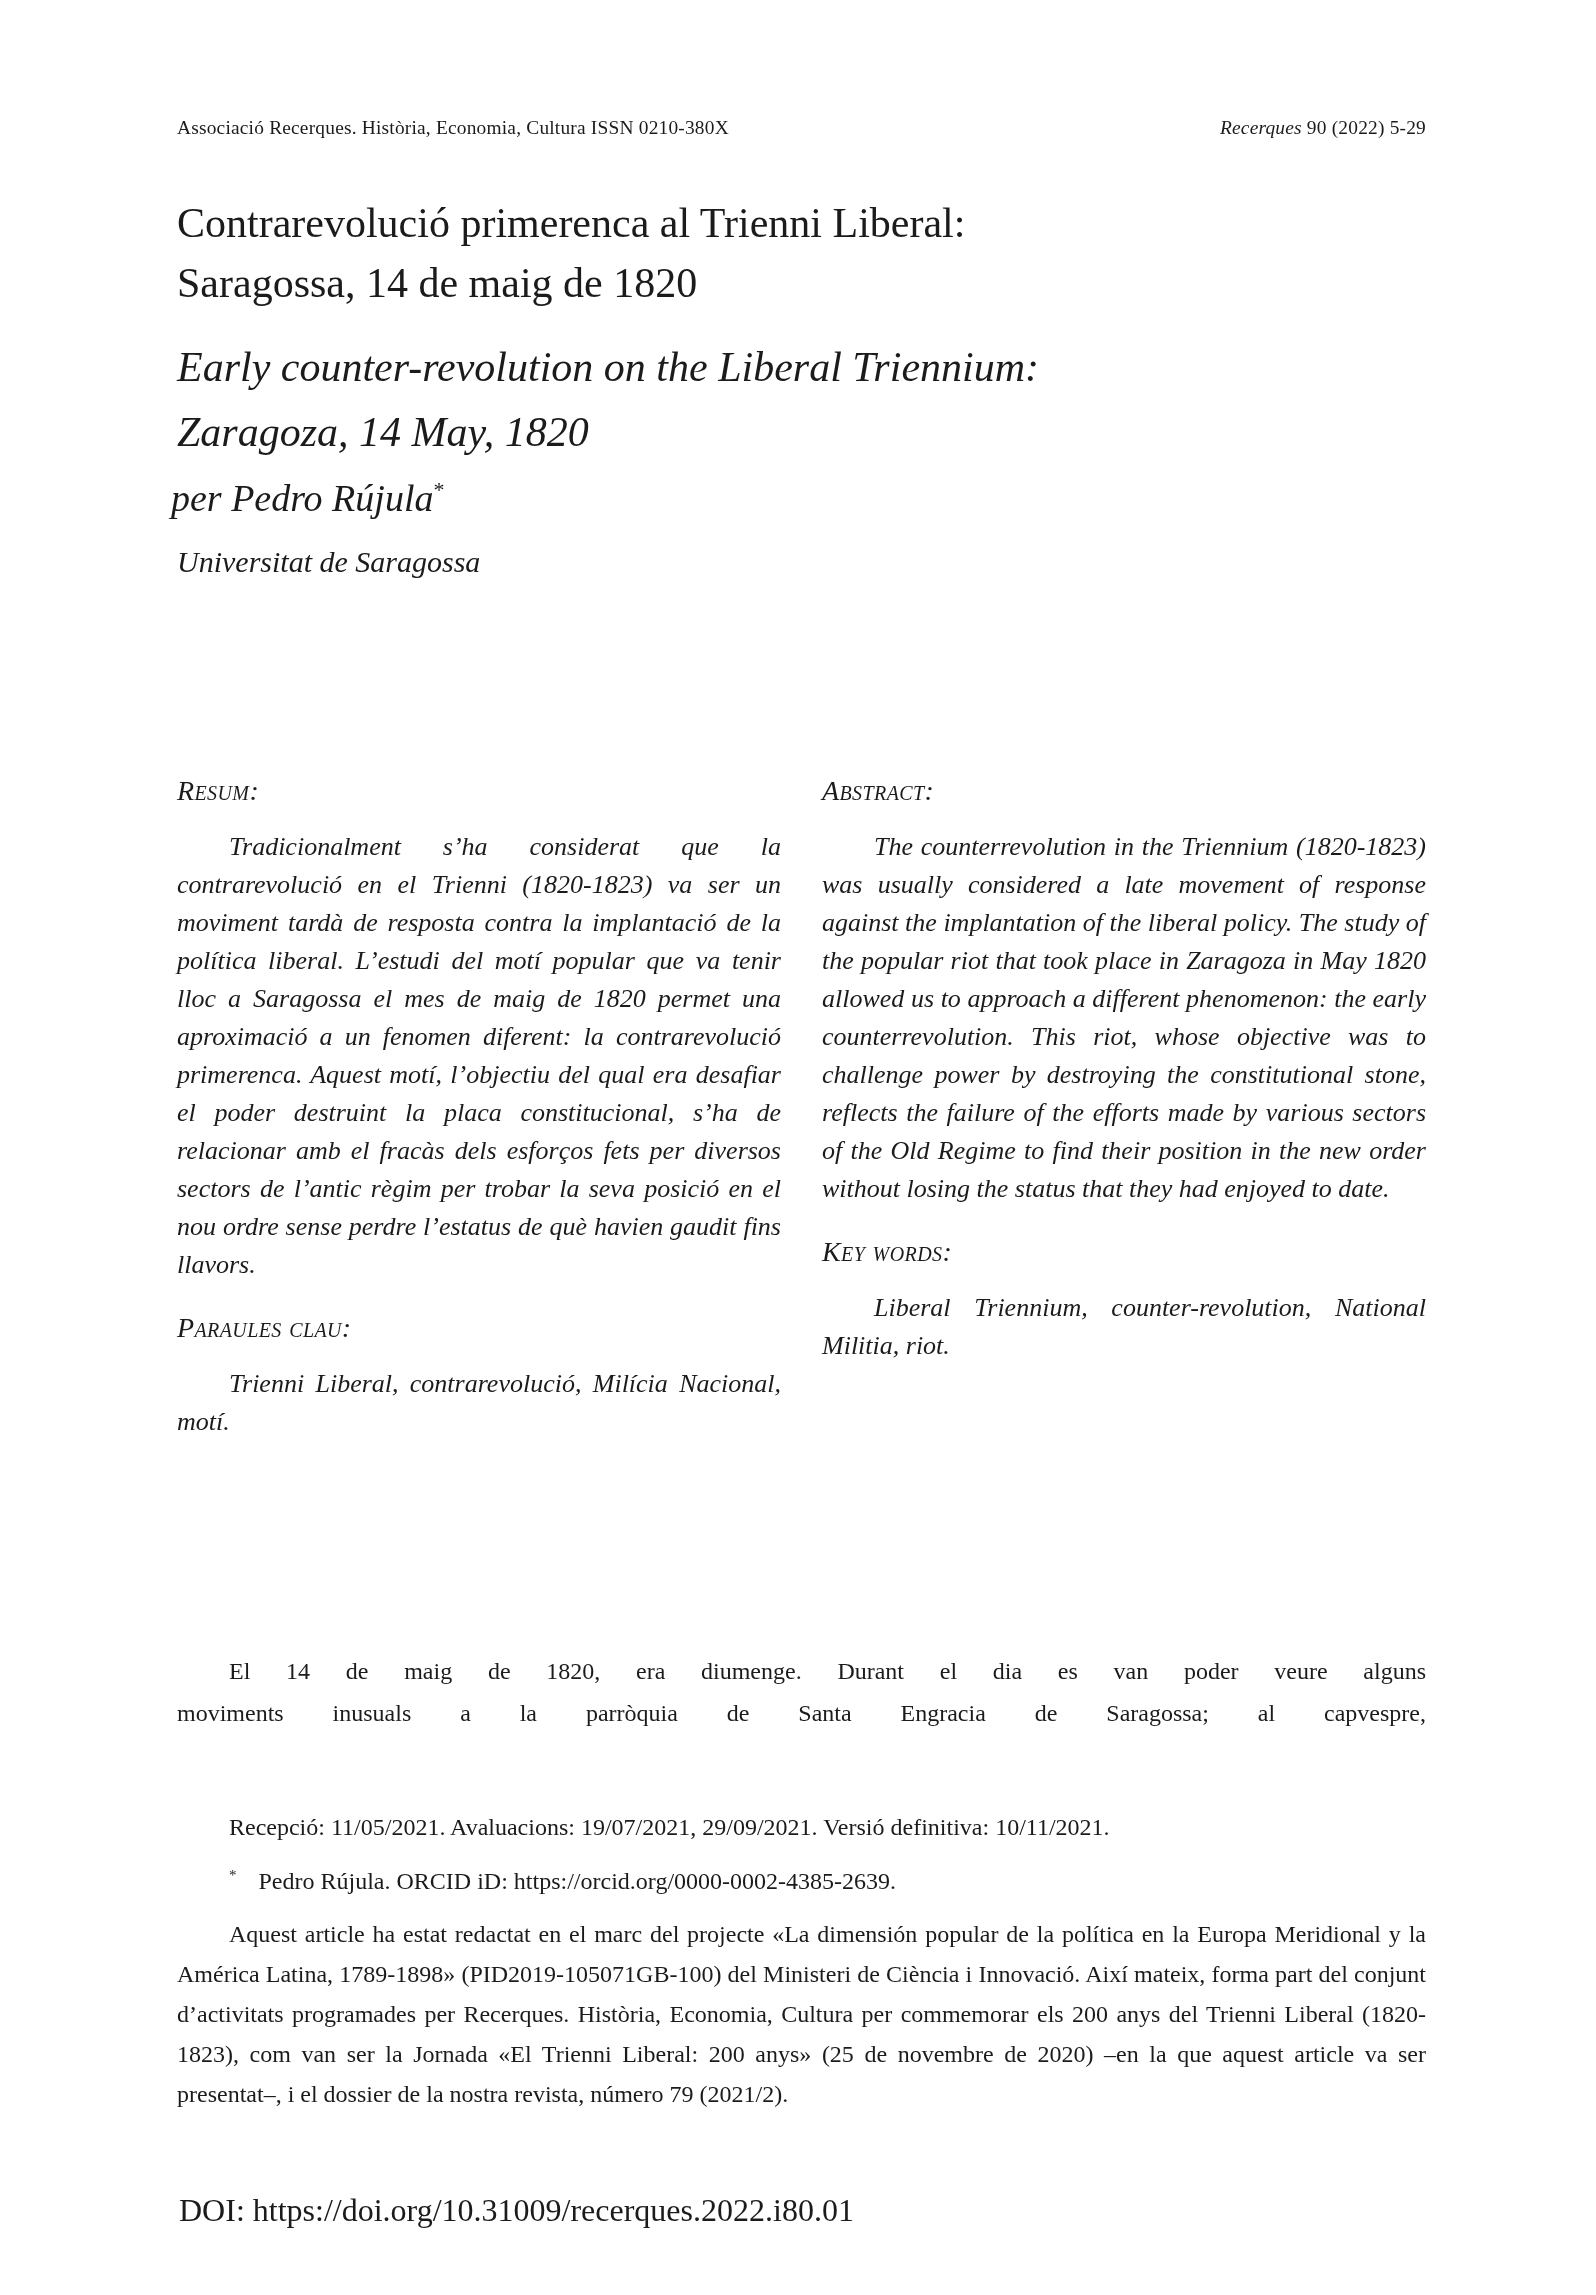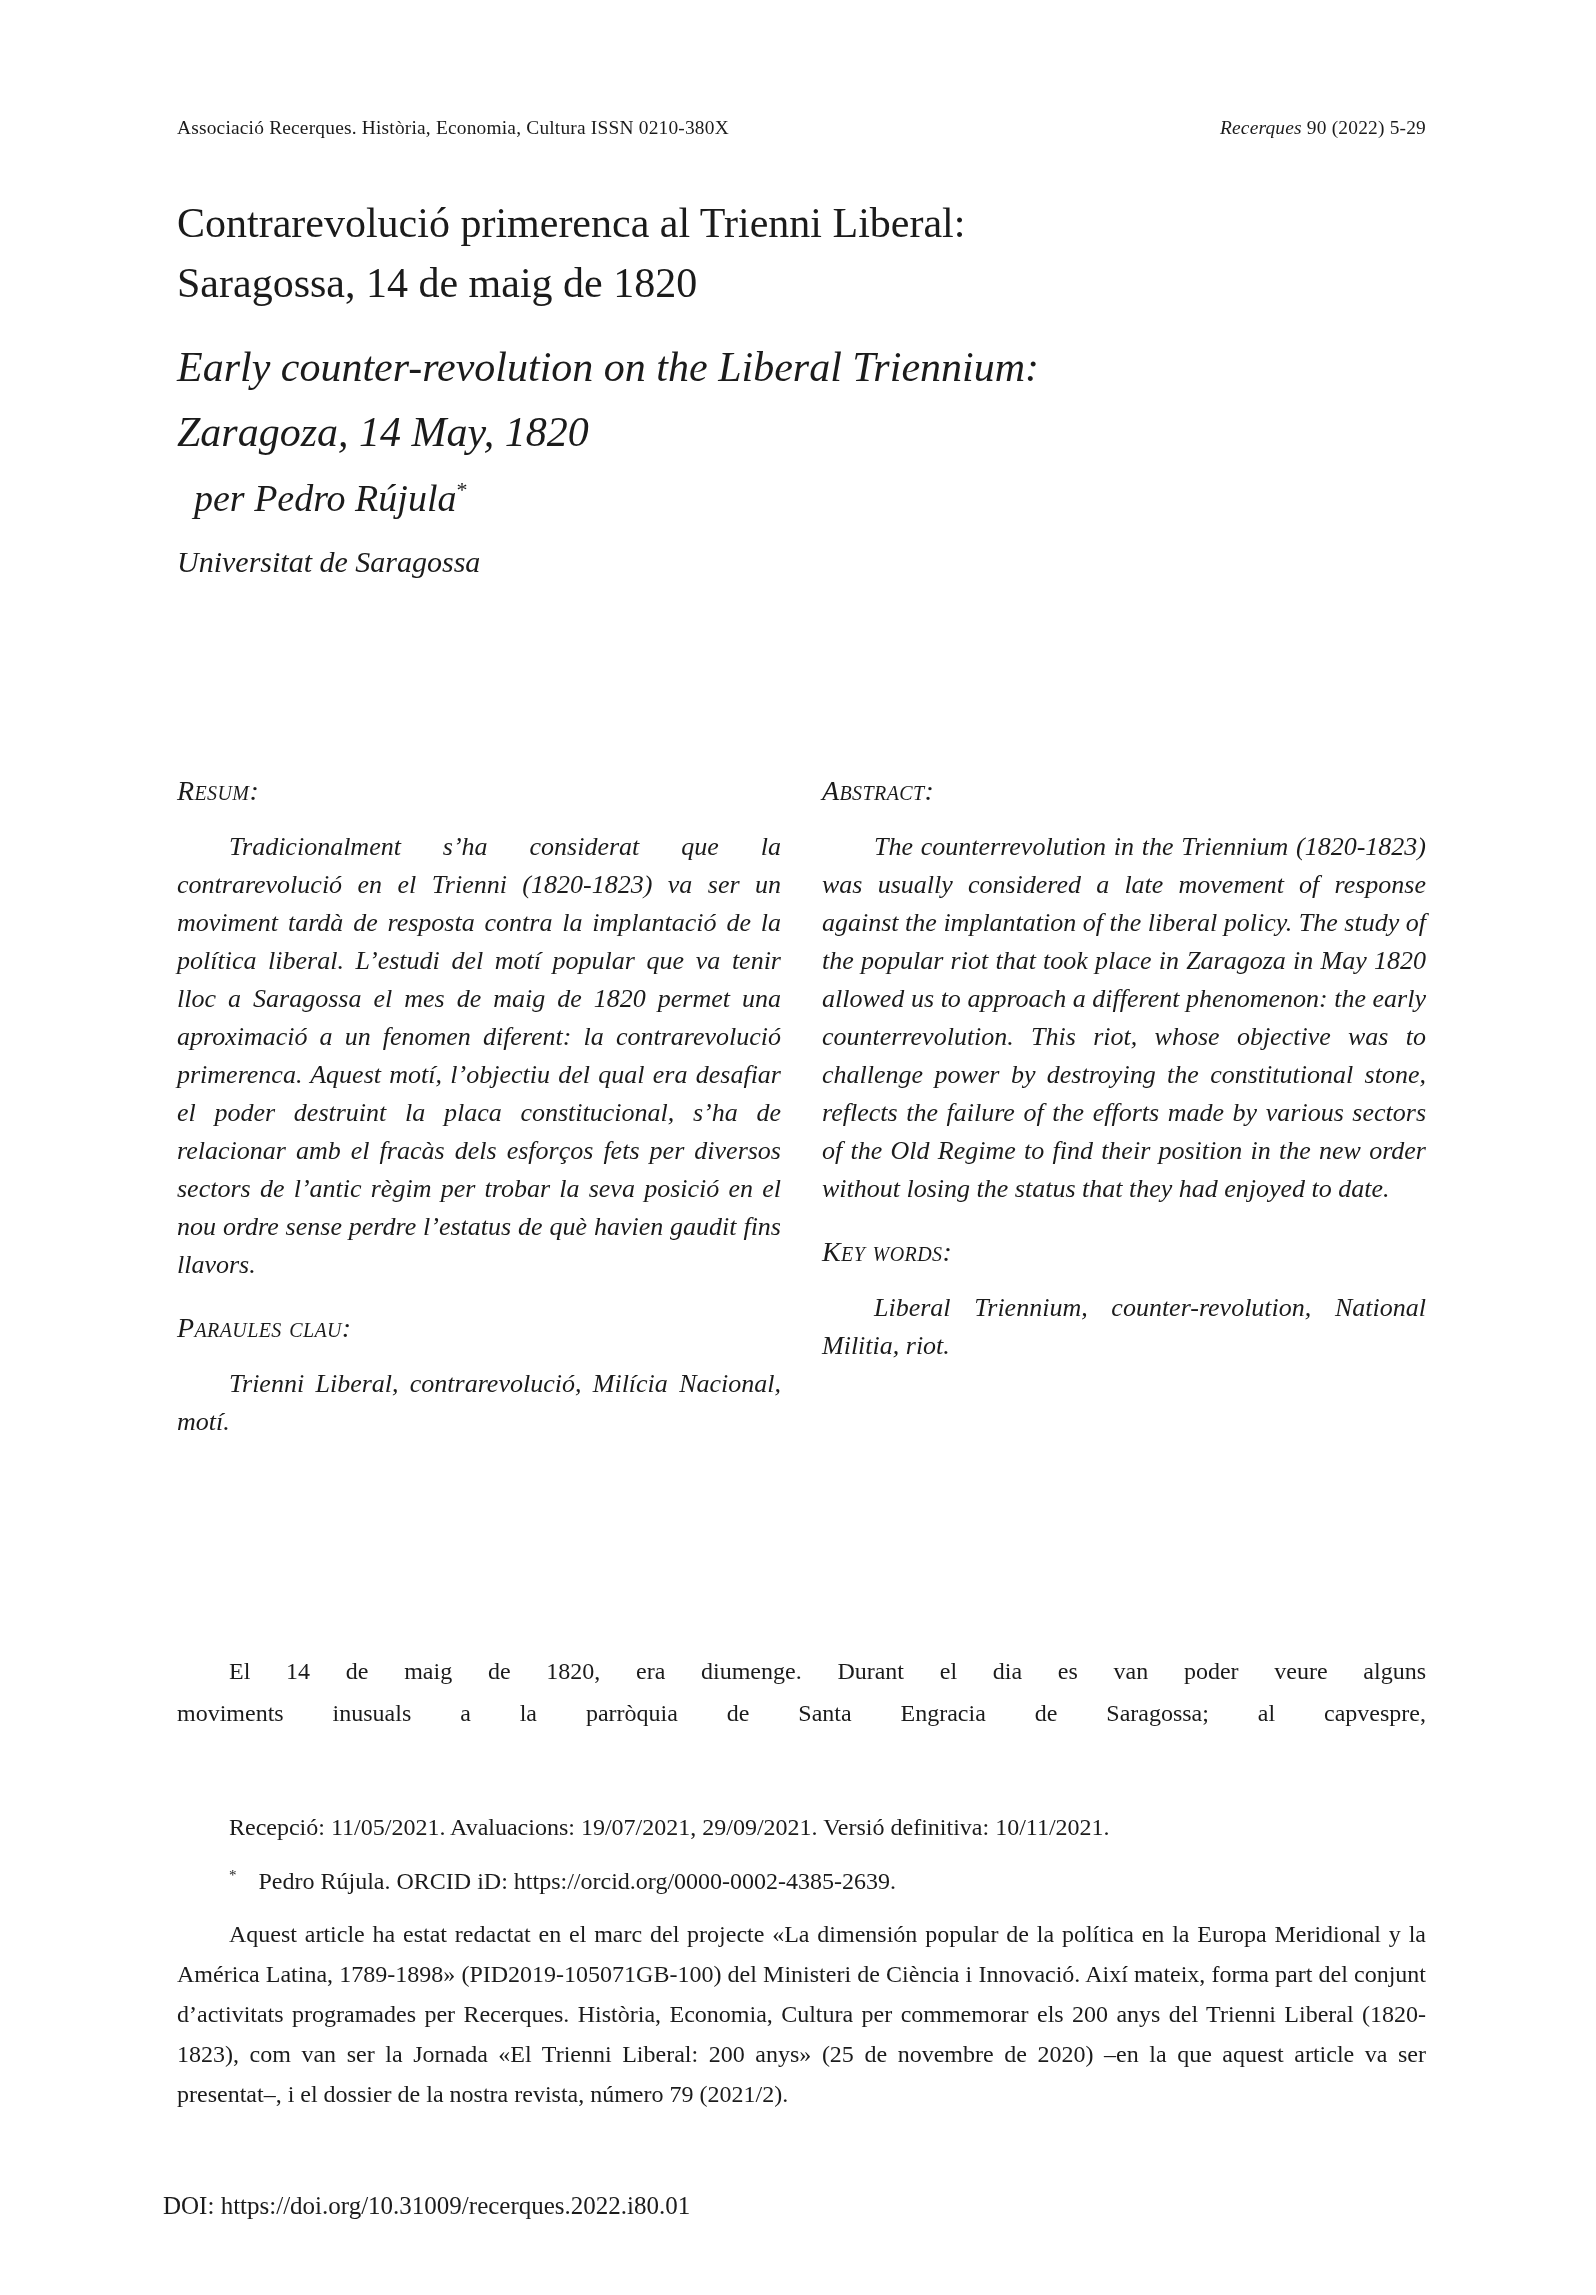--- a/index.html
+++ b/index.html
@@ -25,21 +25,21 @@
     position:absolute;left:177px;top:193px;width:1249px;
     font-size:42px;line-height:60px;font-weight:normal;
     white-space:pre-line;margin:0;
   }
   .title-en{
     position:absolute;left:177px;top:335px;width:1249px;
     font-size:42px;line-height:65px;font-style:italic;font-weight:normal;
     white-space:pre-line;margin:0;
   }
   .byline{
-    position:absolute;left:194px;top:476px;
+    position:absolute;left:171px;top:476px;
     font-size:38px;font-style:italic;
   }
   .byline sup{font-size:22px;font-style:normal;line-height:0;}
   .affiliation{
     position:absolute;left:177px;top:545px;
     font-size:30px;font-style:italic;
   }
   
   .cols{
     position:absolute;left:177px;top:774px;width:1249px;
@@ -64,22 +64,22 @@
   
   .footnotes{
     position:absolute;left:177px;top:1807px;width:1249px;
     font-size:24px;line-height:40px;text-align:justify;
   }
   .fnpar{margin:0 0 13.5px 0;text-indent:52px;font-family:Liberation Serif, serif;}
   .fnpar.last{margin-bottom:0;}
   .fnmark{font-size:15px;vertical-align:super;line-height:0;}
   .fngap{display:inline-block;width:22px;}
   .doi{
-    position:absolute;left:163px;top:2192px;
-    font-size:25px;
+    position:absolute;left:179px;top:2192px;
+    font-size:32px;
   }
   a.plain{color:inherit;text-decoration:none;}
 </style>
 </head>
 <body>
 
 <div class="page">
 
   <div class="runhead">
     <span>Associació Recerques. Història, Economia, Cultura ISSN 0210-380X</span>

